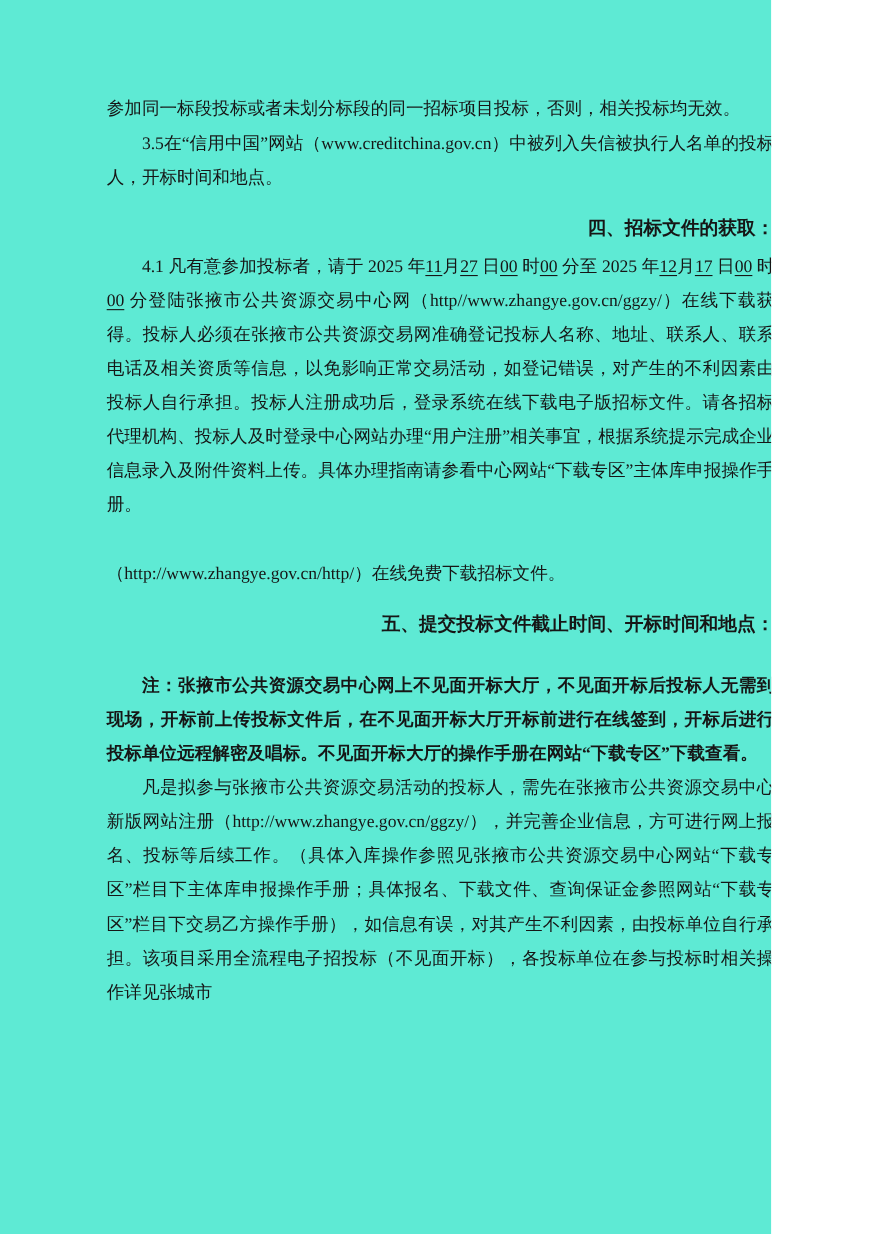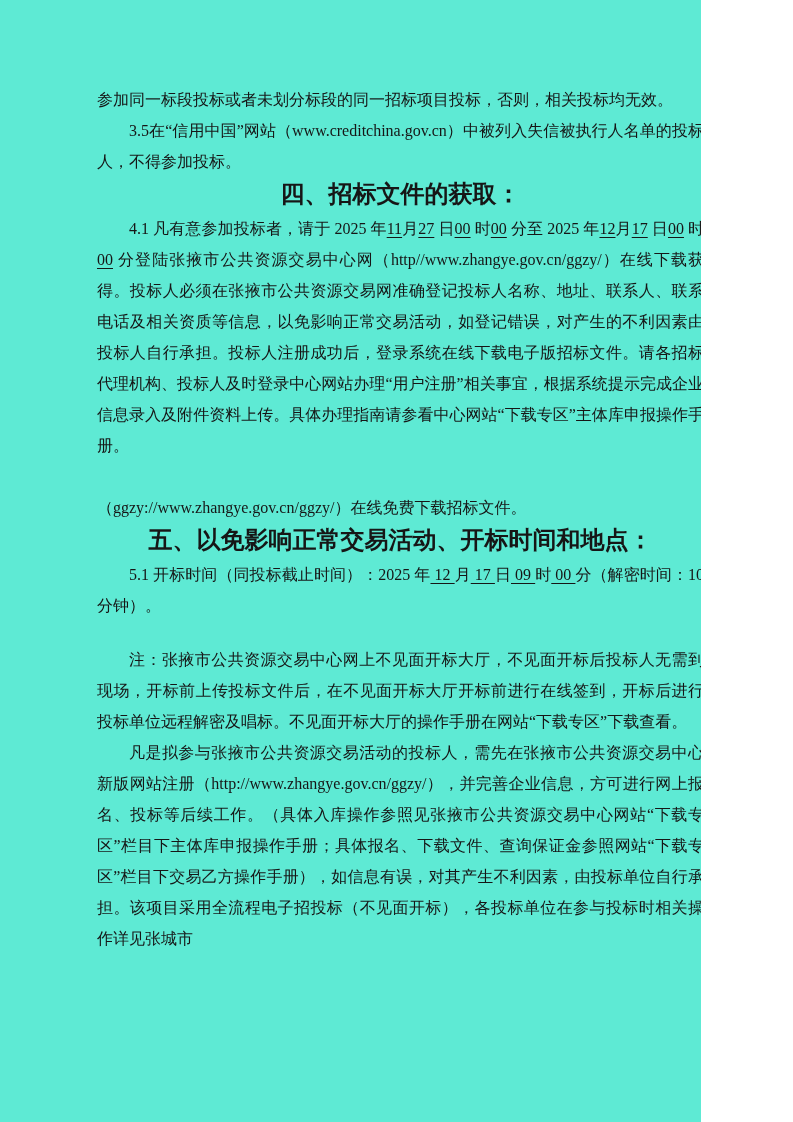--- a/index.html
+++ b/index.html
@@ -20,43 +20,42 @@
     top: 84px;
     width: 607px;
     color: #161616;
     font-family: "Liberation Serif", "DejaVu Serif", serif;
     font-size: 16px;
     line-height: 31px;
     text-align: justify;
   }
   .doc-content p { margin: 0; }
   p.body { font-weight: 400; }
-  p.note { font-weight: 400; margin-top: 23px; }
+  p.note { font-weight: 700; margin-top: 23px; }
   p.heading {
     font-family: "Liberation Sans", "DejaVu Sans", sans-serif;
     font-weight: 700;
-    font-size: 24px;
+    font-size: 17px;
     line-height: 34px;
-    margin: 0 0 2px 0;
-    text-align: center;
+    margin: 14px 0 2px 0;
+    text-align: right;
   }
   .indent { text-indent: 2em; }
   u {
     text-decoration-thickness: 1px;
     text-underline-offset: 3px;
   }
 </style>
 </head>
 <body>
 
 <div class="page">
   <div class="doc-content">
       <p class="body"><span>参加同一标段投标或者未划分标段的同一招标项目投标，否则，相关投标均无效。</span></p>
-      <p class="body indent"><span>3.5在“信用中国”网站（www.creditchina.gov.cn）中被列入失信被执行人名单的投标人，不得参加投标。</span></p>
+      <p class="body indent"><span>3.5在“信用中国”网站（www.creditchina.gov.cn）中被列入失信被执行人名单的投标人，开标时间和地点。</span></p>
       <p class="heading"><span>四、招标文件的获取：</span></p>
       <p class="body indent"><span>4.1 凡有意参加投标者，请于 2025 年</span><u>11</u><span>月</span><u>27</u><span> 日</span><u>00</u><span> 时</span><u>00</u><span> 分至 2025 年</span><u>12</u><span>月</span><u>17</u><span> 日</span><u>00</u><span> 时</span><u>00</u><span> 分登陆张掖市公共资源交易中心网（http//www.zhangye.gov.cn/ggzy/）在线下载获得。投标人必须在张掖市公共资源交易网准确登记投标人名称、地址、联系人、联系电话及相关资质等信息，以免影响正常交易活动，如登记错误，对产生的不利因素由投标人自行承担。投标人注册成功后，登录系统在线下载电子版招标文件。请各招标代理机构、投标人及时登录中心网站办理“用户注册”相关事宜，根据系统提示完成企业信息录入及附件资料上传。具体办理指南请参看中心网站“下载专区”主体库申报操作手册。</span></p>
-      <p class="body indent"><br><span>（ggzy://www.zhangye.gov.cn/ggzy/）在线免费下载招标文件。</span></p>
-      <p class="heading"><span>五、以免影响正常交易活动、开标时间和地点：</span></p>
-      <p class="body indent"><span>5.1 开标时间（同投标截止时间）：2025 年</span><u> 12 </u><span> 月</span><u> 17 </u><span> 日</span><u> 09 </u><span> 时</span><u> 00 </u><span>分（解密时间：10分钟）。</span></p>
+      <p class="body indent"><br><span>（http://www.zhangye.gov.cn/http/）在线免费下载招标文件。</span></p>
+      <p class="heading"><span>五、提交投标文件截止时间、开标时间和地点：</span></p>
       <p class="note indent"><span>注：张掖市公共资源交易中心网上不见面开标大厅，不见面开标后投标人无需到现场，开标前上传投标文件后，在不见面开标大厅开标前进行在线签到，开标后进行投标单位远程解密及唱标。不见面开标大厅的操作手册在网站“下载专区”下载查看。</span></p>
       <p class="body indent"><span>凡是拟参与张掖市公共资源交易活动的投标人，需先在张掖市公共资源交易中心新版网站注册（http://www.zhangye.gov.cn/ggzy/），并完善企业信息，方可进行网上报名、投标等后续工作。（具体入库操作参照见张掖市公共资源交易中心网站“下载专区”栏目下主体库申报操作手册；具体报名、下载文件、查询保证金参照网站“下载专区”栏目下交易乙方操作手册），如信息有误，对其产生不利因素，由投标单位自行承担。该项目采用全流程电子招投标（不见面开标），各投标单位在参与投标时相关操作详见张城市</span></p>
     </div>
 </div>
 
 </body></html>

